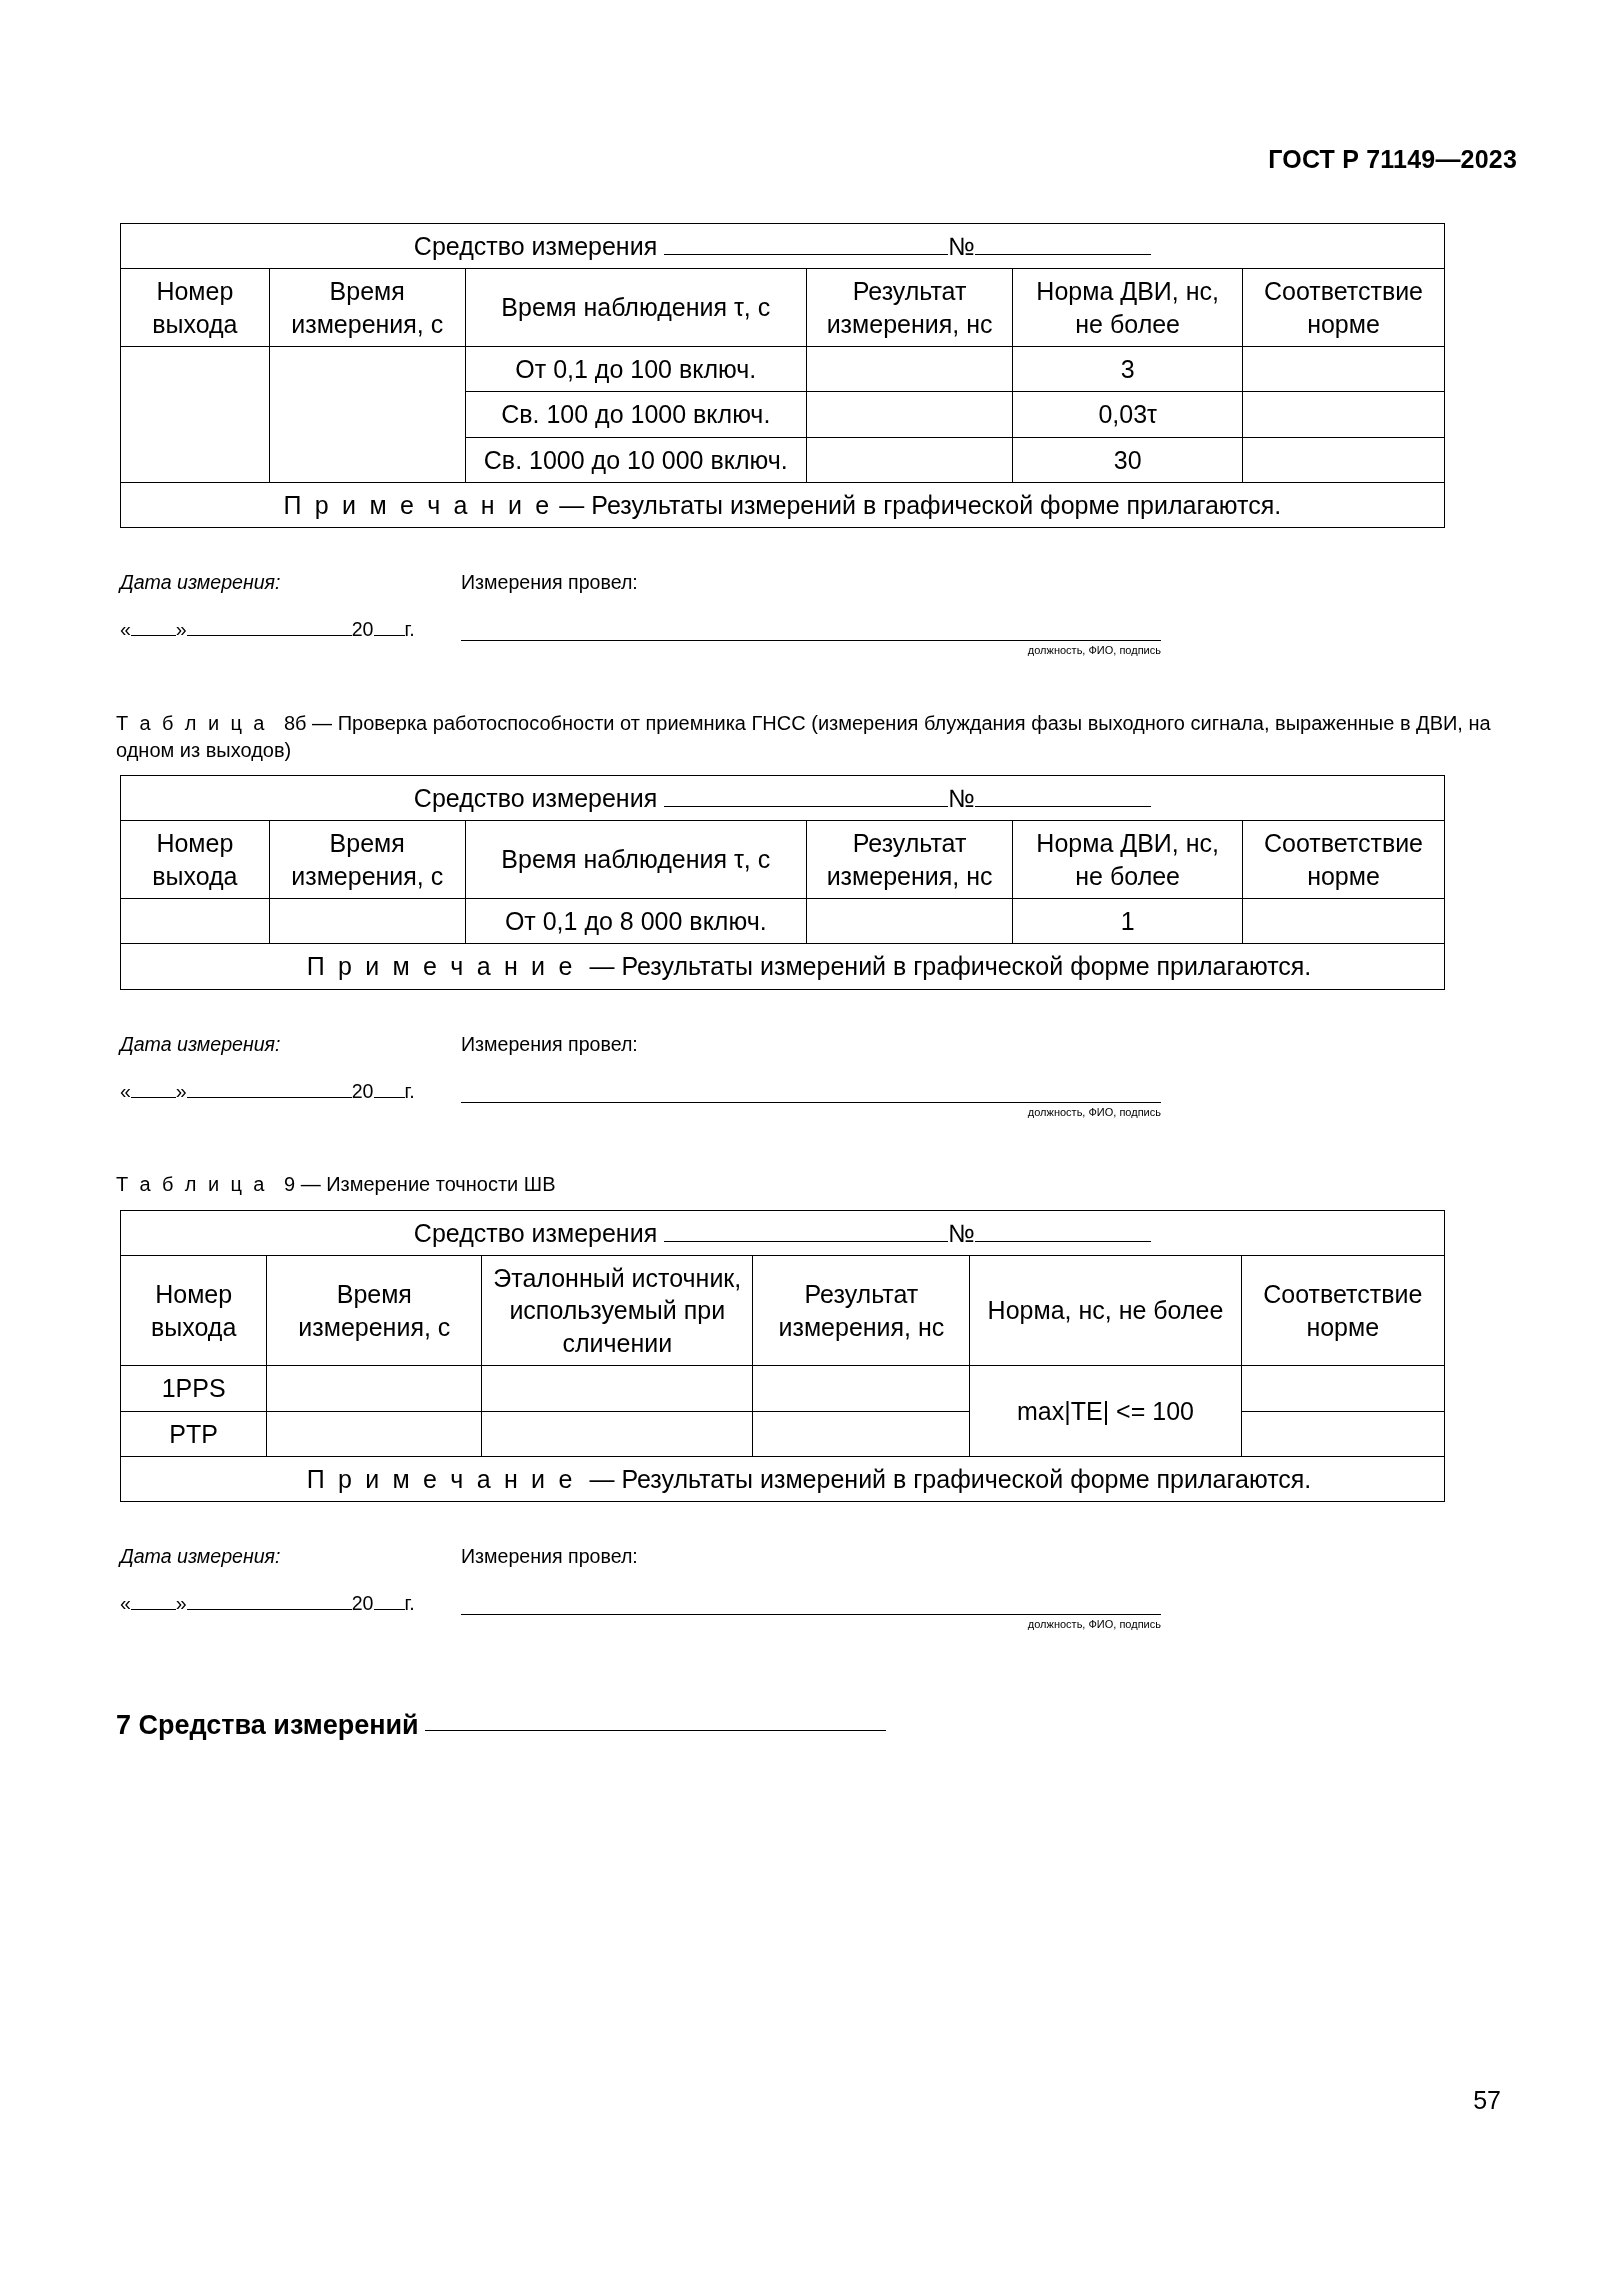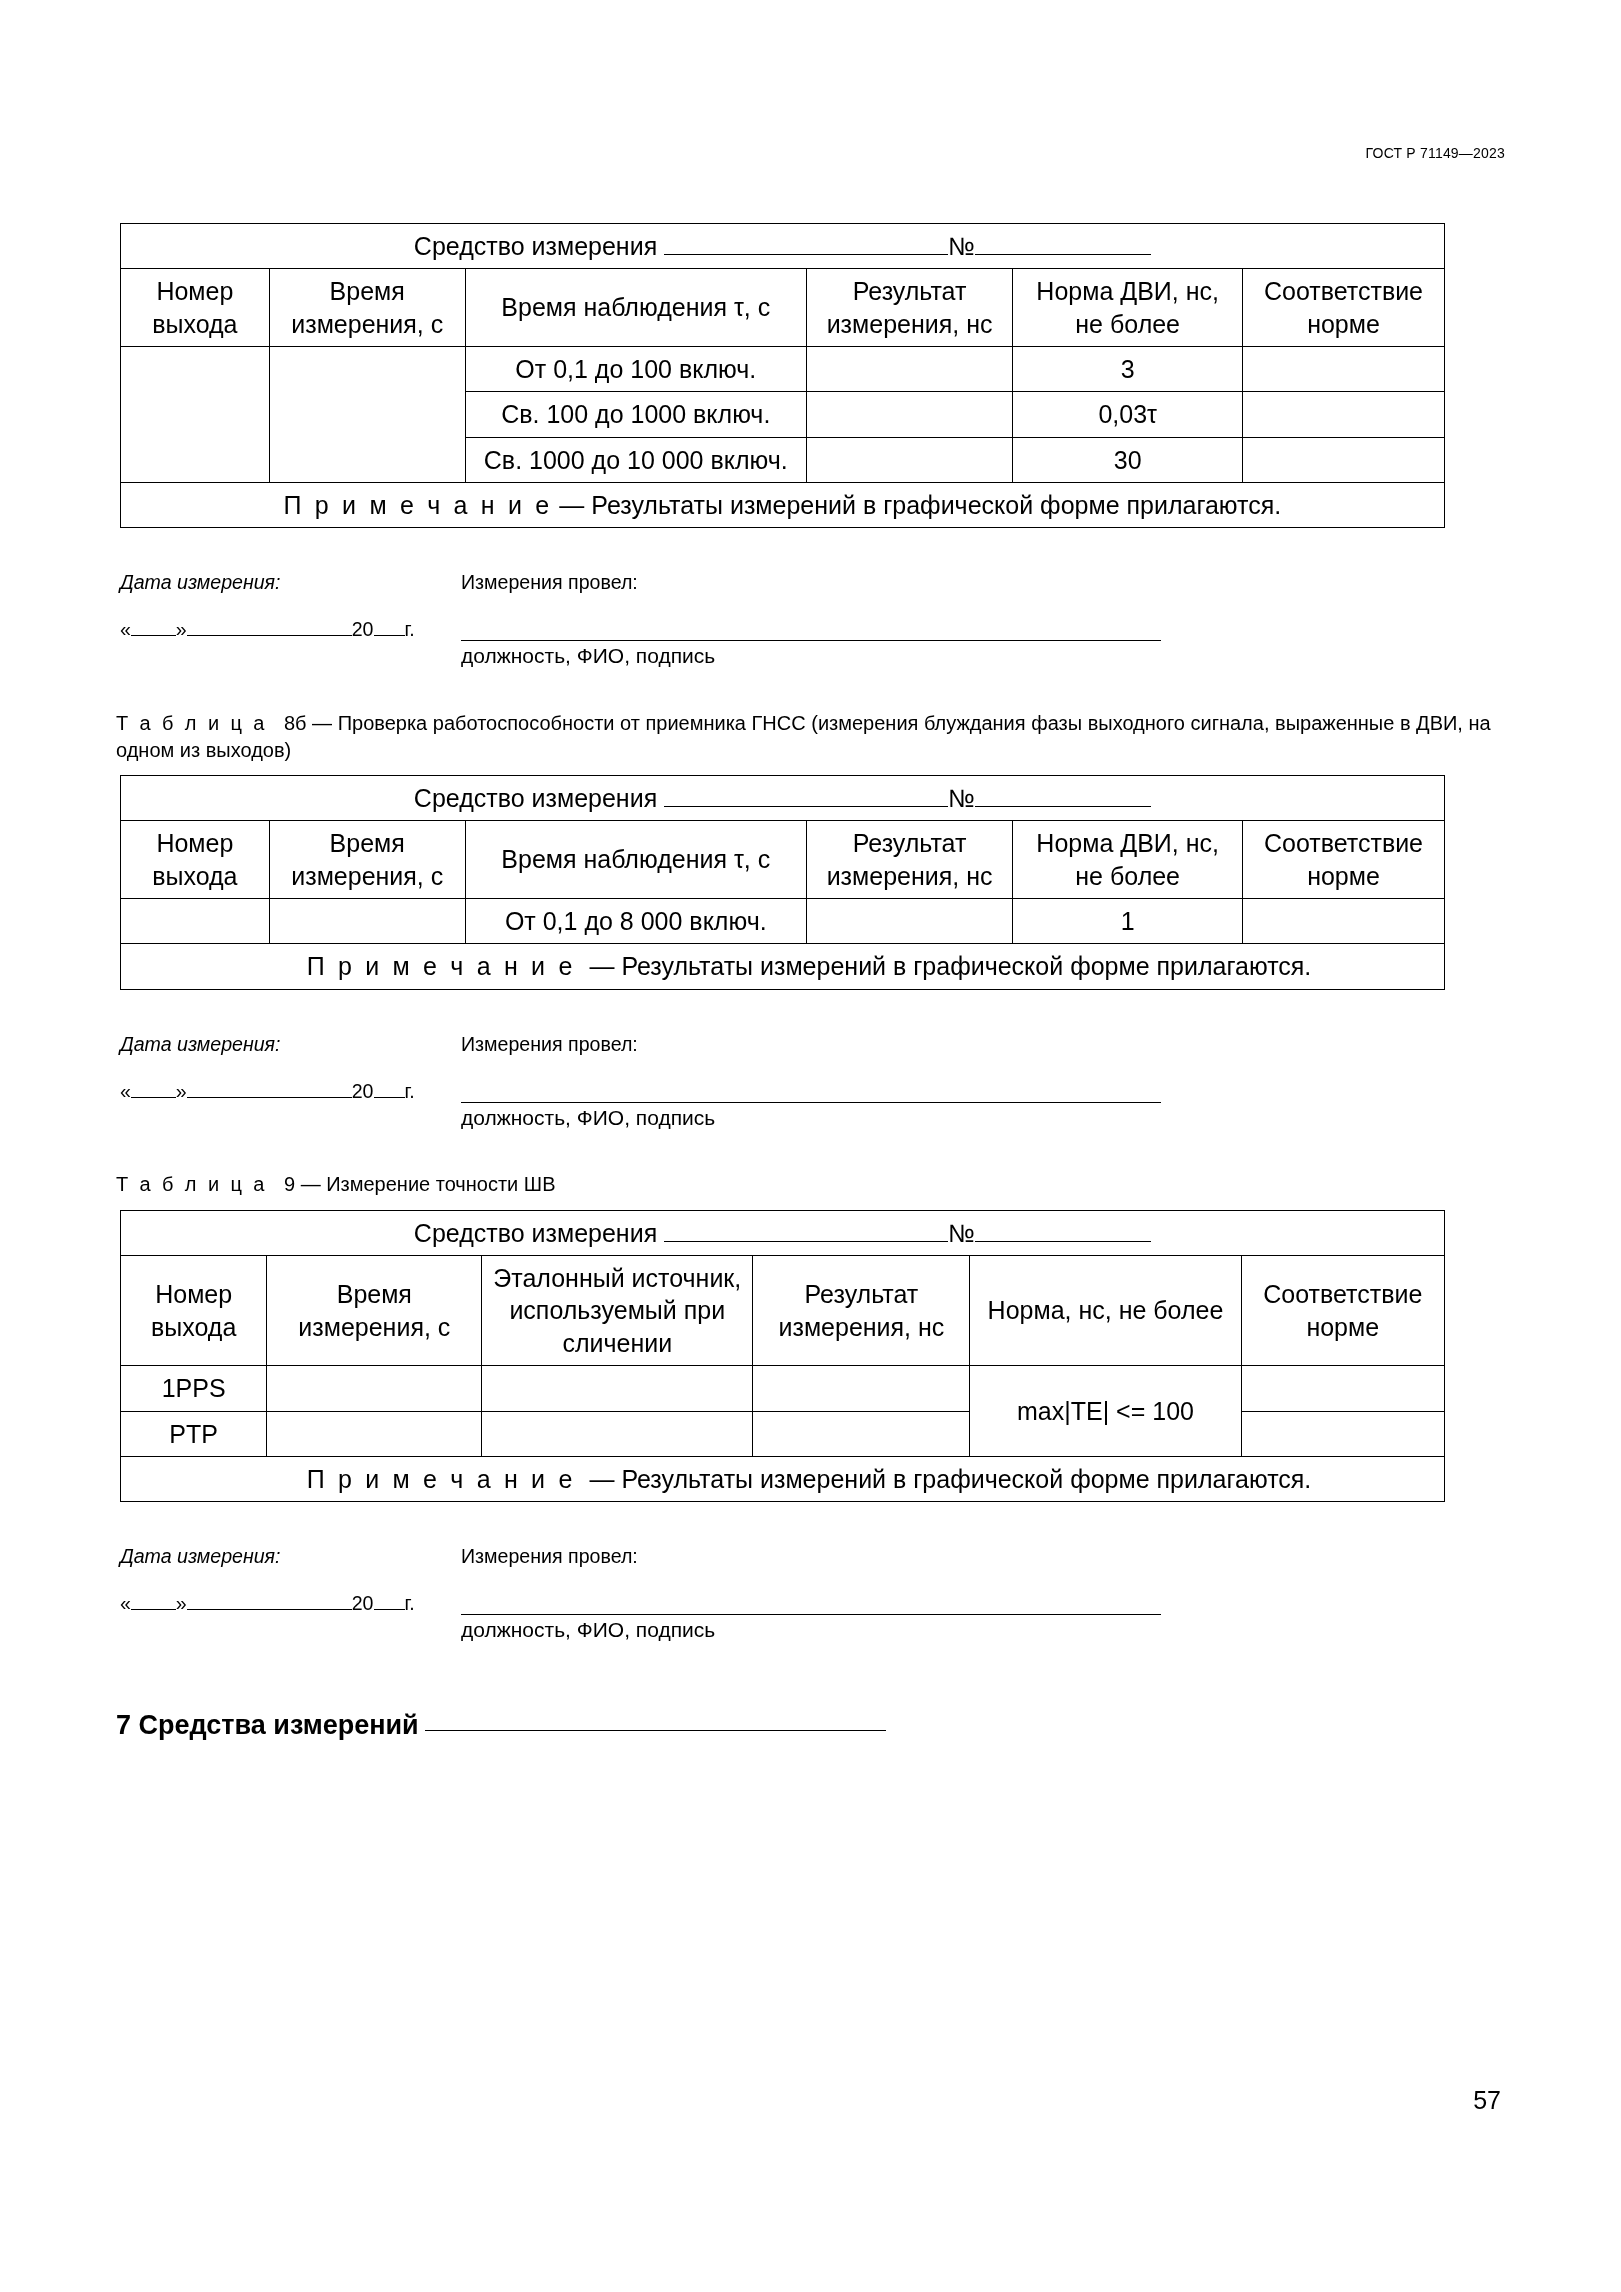--- a/index.html
+++ b/index.html
@@ -17,23 +17,23 @@
   .page {
     position: relative;
     width: 1621px;
     height: 2293px;
     box-sizing: border-box;
     padding: 0;
   }
   .header {
     position: absolute;
     top: 145px;
-    right: 116px;
-    font-size: 14px;
-    font-weight: normal;
+    right: 104px;
+    font-size: 25px;
+    font-weight: bold;
     letter-spacing: 0.2px;
   }
   .content {
     position: absolute;
     left: 116px;
     top: 223px;
     width: 1390px;
   }
   .tbl-caption {
     font-size: 20px;
@@ -112,22 +112,22 @@
     left: 345px;
     top: 69px;
     width: 700px;
     border-bottom: 1px solid #000;
   }
   .sig-sub {
     position: absolute;
     left: 345px;
     top: 73px;
     width: 700px;
-    text-align: left;
-    font-size: 21px;
+    text-align: right;
+    font-size: 11px;
   }
   .blank-s {
     display: inline-block;
     border-bottom: 1px solid #000;
     width: 45px;
   }
   .blank-m {
     display: inline-block;
     border-bottom: 1px solid #000;
     width: 165px;

